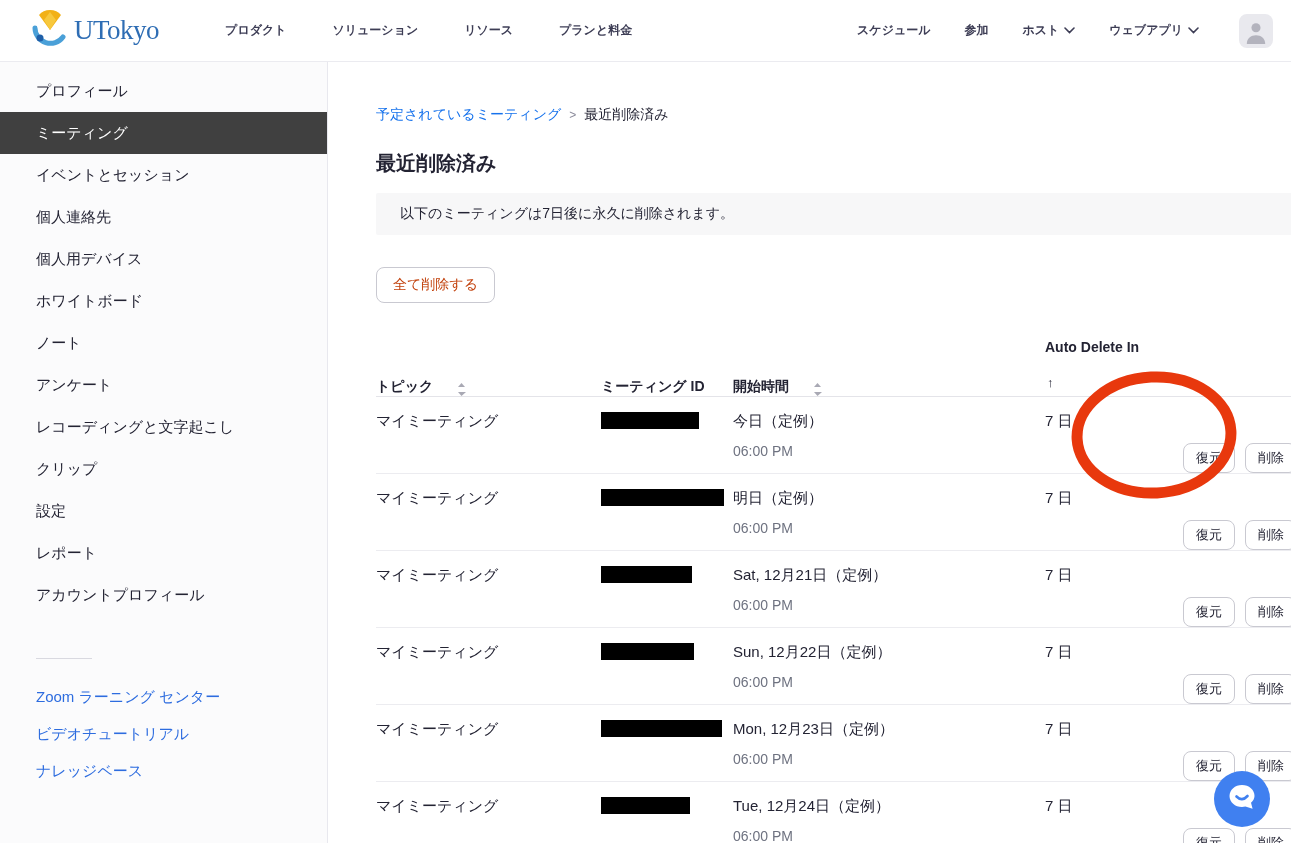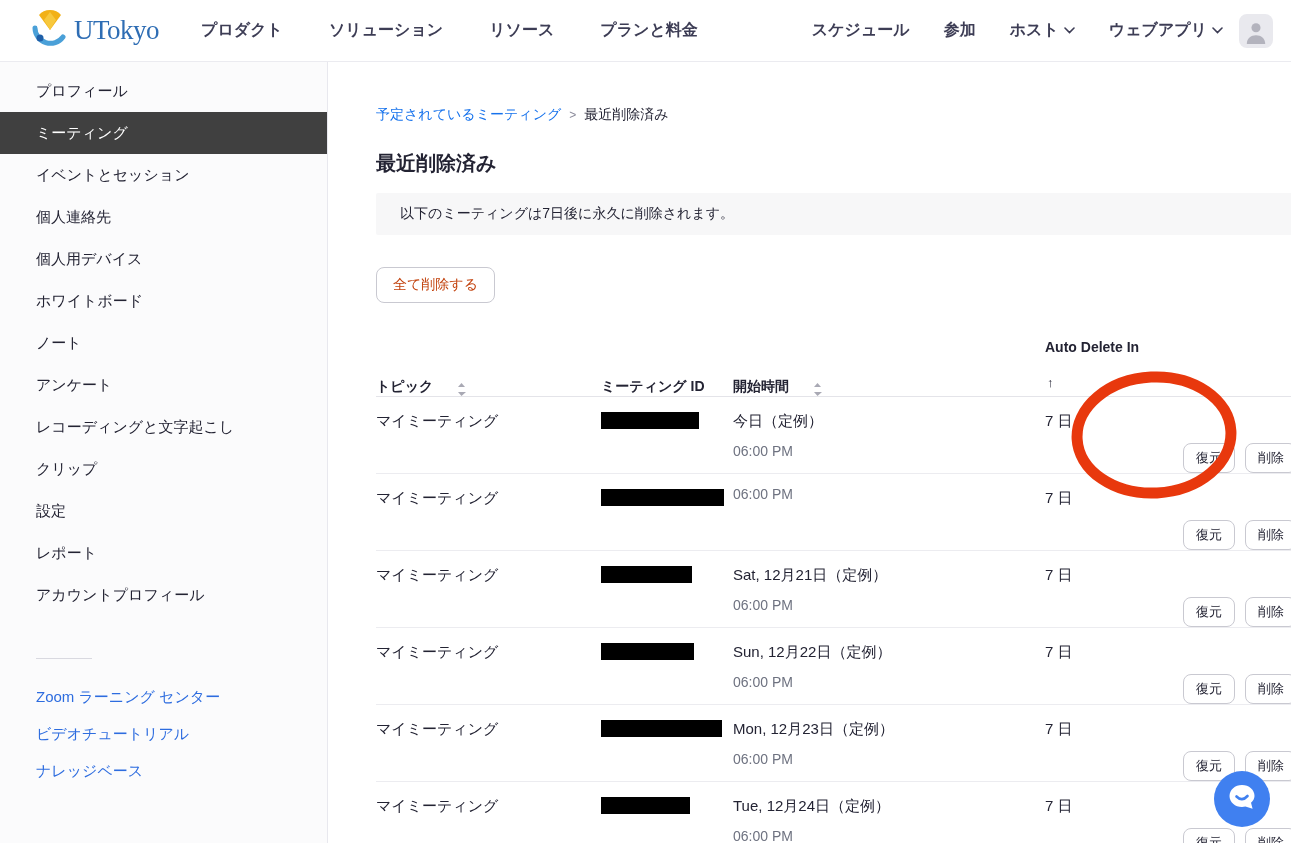--- a/index.html
+++ b/index.html
@@ -1,26 +1,26 @@
 <!DOCTYPE html>
 <html lang="ja"><head>
 <meta charset="utf-8">
 <style>
   * { margin:0; padding:0; box-sizing:border-box; }
   html,body { width:1291px; height:843px; overflow:hidden; background:#fff;
     font-family:"Liberation Sans","DejaVu Sans",sans-serif; color:#232333; }
 
   
   .navbar { height:62px; display:flex; align-items:center; background:#fff;
-    border-bottom:1px solid #ebebf0; padding:0 18px 0 30px; position:relative; z-index:5; }
+    border-bottom:1px solid #ebebf0; padding:0 18px 0 30px; position:relative; z-index:5;gap:24px; }
   .logo { display:flex; align-items:center; gap:4px; cursor:pointer; }
   .logo-text { font-family:"Liberation Serif","DejaVu Serif",serif; font-size:27px;
     color:#2e6db4; letter-spacing:-0.5px; }
   .nav-left { display:flex; align-items:center; gap:46px; margin-left:42px; }
-  .nav-item { font-size:16px; font-weight:700; color:#3d3d55; cursor:pointer; white-space:nowrap; }
+  .nav-item { font-size:12px; font-weight:700; color:#3d3d55; cursor:pointer; white-space:nowrap; }
   .nav-right { display:flex; align-items:center; gap:34px; margin-left:auto; margin-right:16px; }
   .nav-right .nav-item { display:flex; align-items:center; gap:5px; }
   .chev svg { display:block; }
   .avatar { width:34px; height:34px; border-radius:8px; background:#e9e9ee;
     display:flex; align-items:flex-end; justify-content:center; overflow:hidden; cursor:pointer; }
 
   
   .shell { display:flex; height:781px; }
 
   
@@ -212,20 +212,21 @@
               <button class="btn-small">復元</button>
               <button class="btn-small">削除</button>
             </div>
           </div>
           <div class="trow">
             <div class="td td-topic">マイミーティング</div>
             <div class="td td-id">
               <div class="redacted" style="width: 123px;"></div>
             </div>
             <div class="td td-start">
+              <div class="date">明日（定例）</div>
               <div class="time">06:00 PM</div>
             </div>
             <div class="td td-auto">7 日</div>
             <div class="td td-actions">
               <button class="btn-small">復元</button>
               <button class="btn-small">削除</button>
             </div>
           </div>
           <div class="trow">
             <div class="td td-topic">マイミーティング</div>

